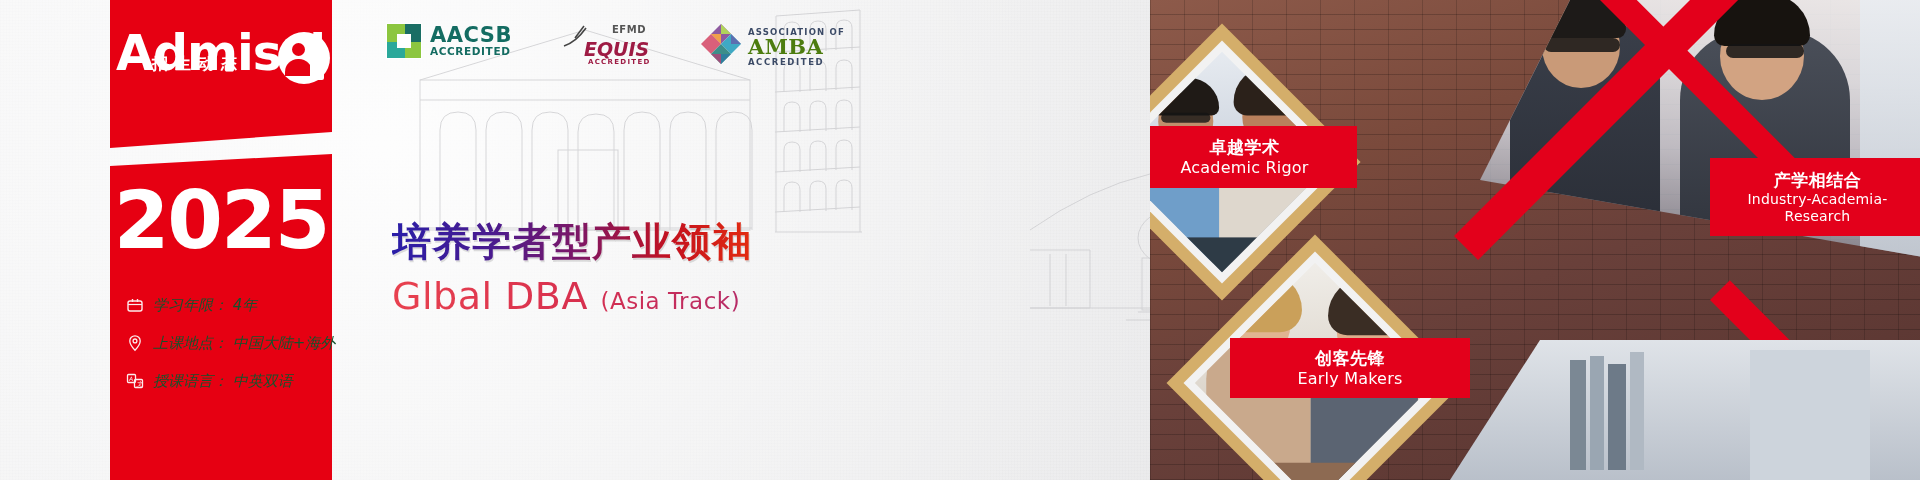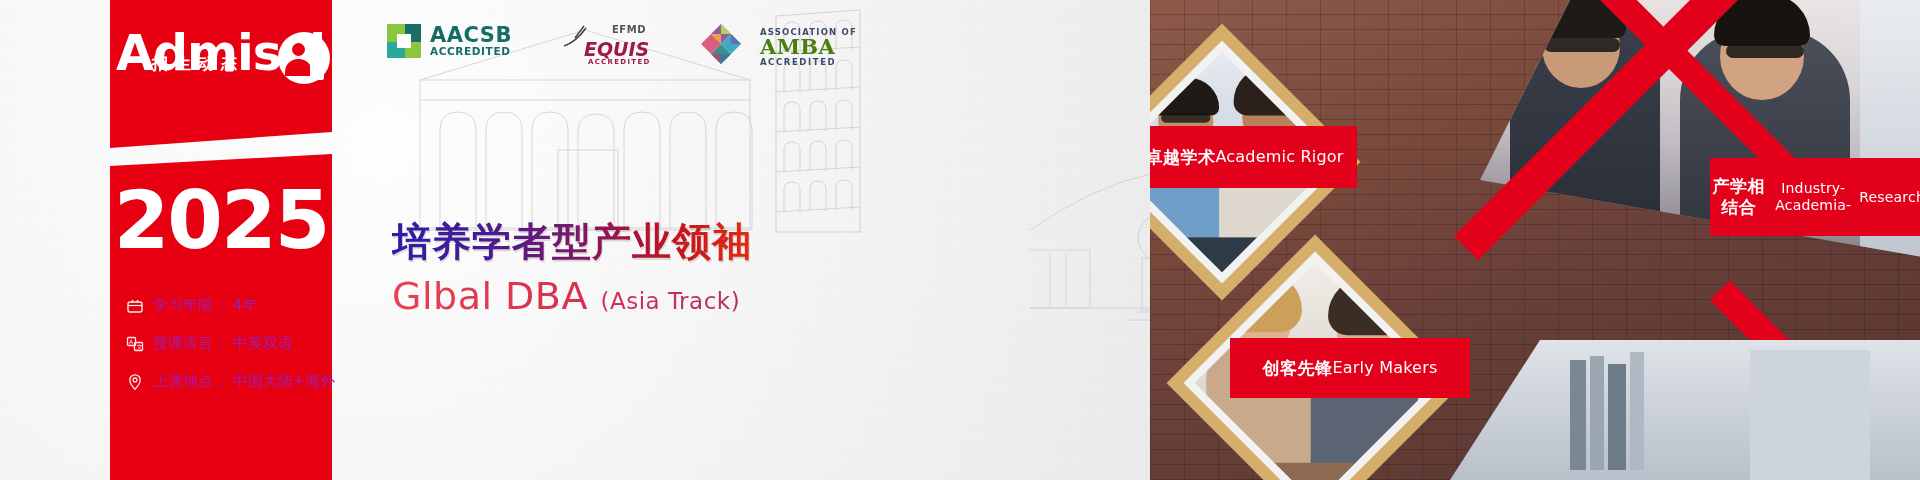--- a/index.html
+++ b/index.html
@@ -67,41 +67,41 @@
     position:absolute;left:200px;top:20px;width:14px;height:34px;
     background:#fff;border-radius:2px;
   }
 
   .year{
     position:absolute;left:0;top:178px;width:222px;text-align:center;
     font-size:80px;font-weight:800;color:#fff;letter-spacing:-2px;
     font-family:"DejaVu Sans","Liberation Sans",sans-serif;line-height:86px;
   }
   .info-list{position:absolute;left:16px;top:296px;width:210px;}
-  .info-row{display:flex;align-items:flex-end;margin-bottom:19px;color:#a21caf;font-size:15px;
-    font-family:"DejaVu Sans","Liberation Sans",sans-serif;white-space:nowrap;}
+  .info-row{display:flex;align-items:flex-start;margin-bottom:19px;color:#14532d;font-size:15px;
+    font-family:"DejaVu Sans","Liberation Sans",sans-serif;white-space:nowrap;font-style:italic;}
   .info-icon{width:18px;height:18px;margin-right:9px;flex:0 0 18px;position:relative;opacity:.92;}
   .info-icon svg{display:block;}
 
   
   .accreds{position:absolute;left:385px;top:22px;display:flex;align-items:flex-start;gap:50px;}
   .accred{display:flex;align-items:center;gap:7px;}
   .aacsb-mark{width:38px;height:38px;position:relative;}
   .aacsb-txt .a1{font-size:21px;font-weight:800;color:#146c62;letter-spacing:.5px;line-height:20px;
     font-family:"DejaVu Sans","Liberation Sans",sans-serif;}
   .aacsb-txt .a2{font-size:10.5px;font-weight:700;color:#146c62;letter-spacing:.6px;line-height:12px;
     font-family:"DejaVu Sans","Liberation Sans",sans-serif;}
   .equis{position:relative;width:86px;height:46px;}
   .equis .efmd{position:absolute;right:2px;top:2px;font-size:10px;font-weight:700;color:#555;
     letter-spacing:.5px;font-family:"DejaVu Sans","Liberation Sans",sans-serif;padding-left:16px;}
   .equis .eq{position:absolute;left:22px;top:16px;font-size:19px;font-weight:800;color:#9e1b44;
     font-style:italic;font-family:"DejaVu Sans","Liberation Sans",sans-serif;}
   .equis .acc{position:absolute;left:26px;top:36px;font-size:7px;font-weight:700;color:#9e1b44;
     letter-spacing:1.3px;font-family:"DejaVu Sans","Liberation Sans",sans-serif;}
-  .amba{display:flex;align-items:center;gap:16px;}
+  .amba{display:flex;align-items:center;gap:4px;}
   .amba-txt{line-height:1;}
   .amba-txt .t1{font-size:8.5px;color:#3b4a66;letter-spacing:1.2px;font-weight:600;
     font-family:"DejaVu Sans","Liberation Sans",sans-serif;}
   .amba-txt .t2{font-size:21px;color:#4d7c0f;font-weight:600;letter-spacing:.4px;line-height:22px;
     font-family:"DejaVu Serif","Liberation Serif",serif;}
   .amba-txt .t3{font-size:8.5px;color:#3b4a66;letter-spacing:1.6px;font-weight:600;
     font-family:"DejaVu Sans","Liberation Sans",sans-serif;}
 
   .skyline{position:absolute;left:390px;top:0;width:640px;height:260px;opacity:.55;pointer-events:none;}
   .skyline2{position:absolute;left:1030px;top:130px;width:400px;height:220px;opacity:.5;pointer-events:none;}
@@ -144,21 +144,21 @@
       linear-gradient(185deg, rgba(255,255,255,.9) 0%, rgba(236,240,245,.85) 38%, rgba(210,216,226,.8) 62%, rgba(120,130,145,.7) 100%);
   }
   .stripe{position:absolute;background:#e3001b;}
 
   .diamond{position:absolute;transform:rotate(45deg);overflow:hidden;}
   .diamond .inner{position:absolute;inset:0;transform:rotate(-45deg) scale(1.45);}
   .dframe{position:absolute;transform:rotate(45deg);}
 
   .dlabel{
     position:absolute;background:#e3001b;color:#fff;text-align:center;
-    display:flex;flex-direction:row;justify-content:center;align-items:center;
+    display:flex;flex-direction:column;justify-content:center;align-items:center;
     font-family:"DejaVu Sans","Liberation Sans",sans-serif;
   }
   .dlabel .cn{font-size:17px;font-weight:600;line-height:21px;letter-spacing:.5px;}
   .dlabel .en{font-size:16px;font-weight:500;line-height:20px;letter-spacing:.2px;}
   .dlabel .en.sm{font-size:14px;line-height:17px;}
 </style>
 </head>
 <body>
 
 <div id="banner">
@@ -256,36 +256,36 @@
               <line x1="2" y1="8.5" x2="16" y2="8.5" stroke="#fff" stroke-width="1.2"></line>
               <line x1="6.5" y1="3" x2="6.5" y2="6" stroke="#fff" stroke-width="1.4"></line>
               <line x1="11.5" y1="3" x2="11.5" y2="6" stroke="#fff" stroke-width="1.4"></line>
             </svg>
         </span>
         <span>学习年限： 4年</span>
       </div>
       <div class="info-row">
         <span class="info-icon">
           <svg width="18" height="18" viewBox="0 0 18 18">
+              <path d="M9 1.8c-2.9 0-5.2 2.3-5.2 5.1 0 3.8 5.2 9.3 5.2 9.3s5.2-5.5 5.2-9.3c0-2.8-2.3-5.1-5.2-5.1z" fill="none" stroke="#fff" stroke-width="1.3"></path>
+              <circle cx="9" cy="6.9" r="1.9" fill="none" stroke="#fff" stroke-width="1.3"></circle>
+            </svg>
+        </span>
+        <span>上课地点： 中国大陆+海外</span>
+      </div>
+      <div class="info-row">
+        <span class="info-icon">
+          <svg width="18" height="18" viewBox="0 0 18 18">
               <rect x="1.5" y="2.5" width="8" height="8" rx="1" fill="none" stroke="#fff" stroke-width="1.3"></rect>
               <rect x="8.5" y="7.5" width="8" height="8" rx="1" fill="none" stroke="#fff" stroke-width="1.3"></rect>
               <text x="3" y="9" font-size="6" fill="#fff" font-family="DejaVu Sans">A</text>
               <text x="10.5" y="14" font-size="6" fill="#fff" font-family="DejaVu Sans">文</text>
             </svg>
         </span>
         <span>授课语言： 中英双语</span>
-      </div>
-      <div class="info-row">
-        <span class="info-icon">
-          <svg width="18" height="18" viewBox="0 0 18 18">
-              <path d="M9 1.8c-2.9 0-5.2 2.3-5.2 5.1 0 3.8 5.2 9.3 5.2 9.3s5.2-5.5 5.2-9.3c0-2.8-2.3-5.1-5.2-5.1z" fill="none" stroke="#fff" stroke-width="1.3"></path>
-              <circle cx="9" cy="6.9" r="1.9" fill="none" stroke="#fff" stroke-width="1.3"></circle>
-            </svg>
-        </span>
-        <span>上课地点： 中国大陆+海外</span>
       </div>
     </div>
   </div>
 
   <div class="accreds">
 
     <div class="accred">
       <span class="aacsb-mark">
         <svg width="38" height="38" viewBox="0 0 38 38">
           <path d="M1 1 H37 V37 H1 Z" fill="#ffffff"></path>

